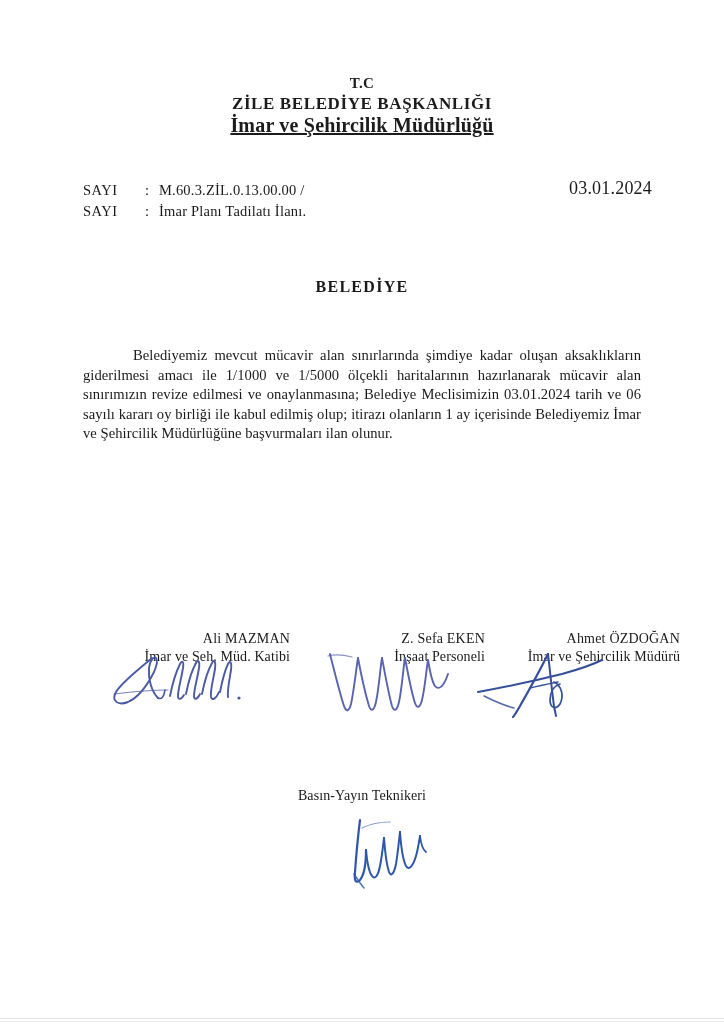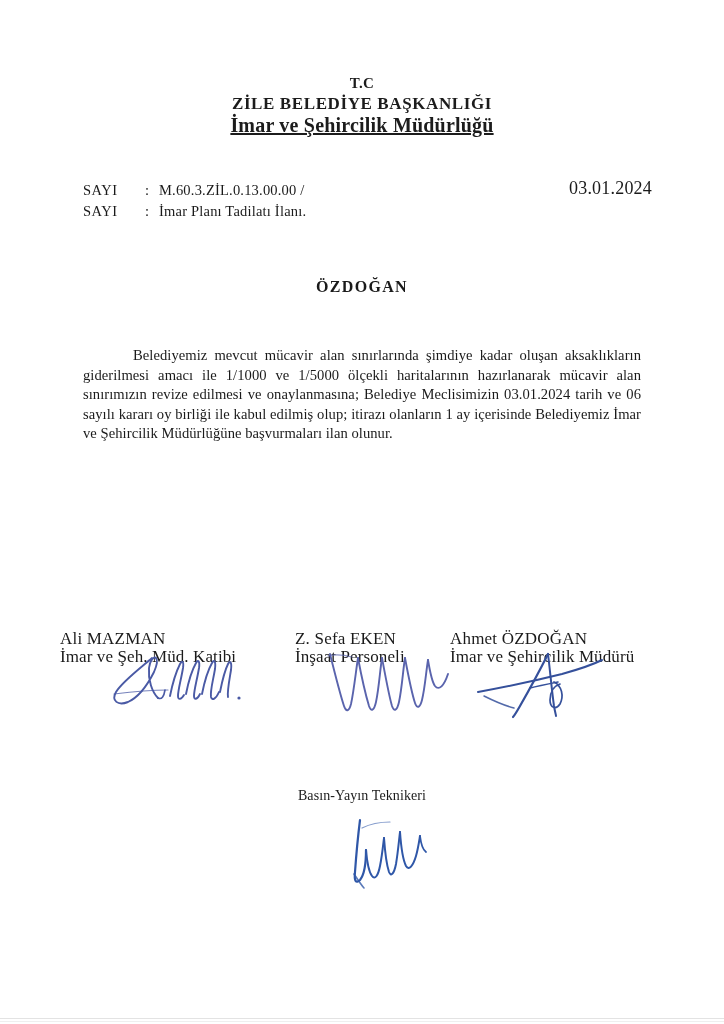--- a/index.html
+++ b/index.html
@@ -109,22 +109,22 @@
   
   .sig-row {
     position: absolute;
     left: 0;
     top: 630px;
     width: 724px;
     height: 110px;
   }
   .sig {
     position: absolute;
-    text-align: left;
-    font-size: 17px;
+    text-align: right;
+    font-size: 14px;
     line-height: 18px;
   }
   .sig-name { white-space: nowrap; letter-spacing: 0.2px; }
   .sig-role { white-space: nowrap; letter-spacing: 0.1px; }
   .sig-1 { left: 60px;  top: 0;  width: 230px; }
   .sig-2 { left: 295px; top: 0;  width: 190px; }
   .sig-3 { left: 450px; top: 0;  width: 230px; }
   .sig-4 { left: 247px; top: 787px; width: 230px; text-align: center;
            position: absolute; font-size: 14px; line-height: 18px; }
 
@@ -170,21 +170,21 @@
     </div>
     <div class="meta-row">
       <span class="meta-label">SAYI</span>
       <span class="meta-colon">:</span>
       <span class="meta-value">İmar Planı Tadilatı İlanı.</span>
     </div>
   </div>
 
   <div class="doc-date">03.01.2024</div>
 
-  <div class="doc-title">ÖZDOĞAN</div>
+  <div class="doc-title">BELEDİYE</div>
 
   <div class="doc-body">Belediyemiz mevcut mücavir alan sınırlarında şimdiye kadar oluşan aksaklıkların giderilmesi amacı ile 1/1000 ve 1/5000 ölçekli haritalarının hazırlanarak mücavir alan sınırımızın revize edilmesi ve onaylanmasına; Belediye Meclisimizin 03.01.2024 tarih ve 06 sayılı kararı oy birliği ile kabul edilmiş olup; itirazı olanların 1 ay içerisinde Belediyemiz İmar ve Şehircilik Müdürlüğüne başvurmaları ilan olunur.</div>
 
   <div class="sig-row">
 
     <div class="sig sig-1">
       <div class="sig-name">Ali MAZMAN</div>
       <div class="sig-role">İmar ve Şeh. Müd. Katibi</div>
     </div>
 

